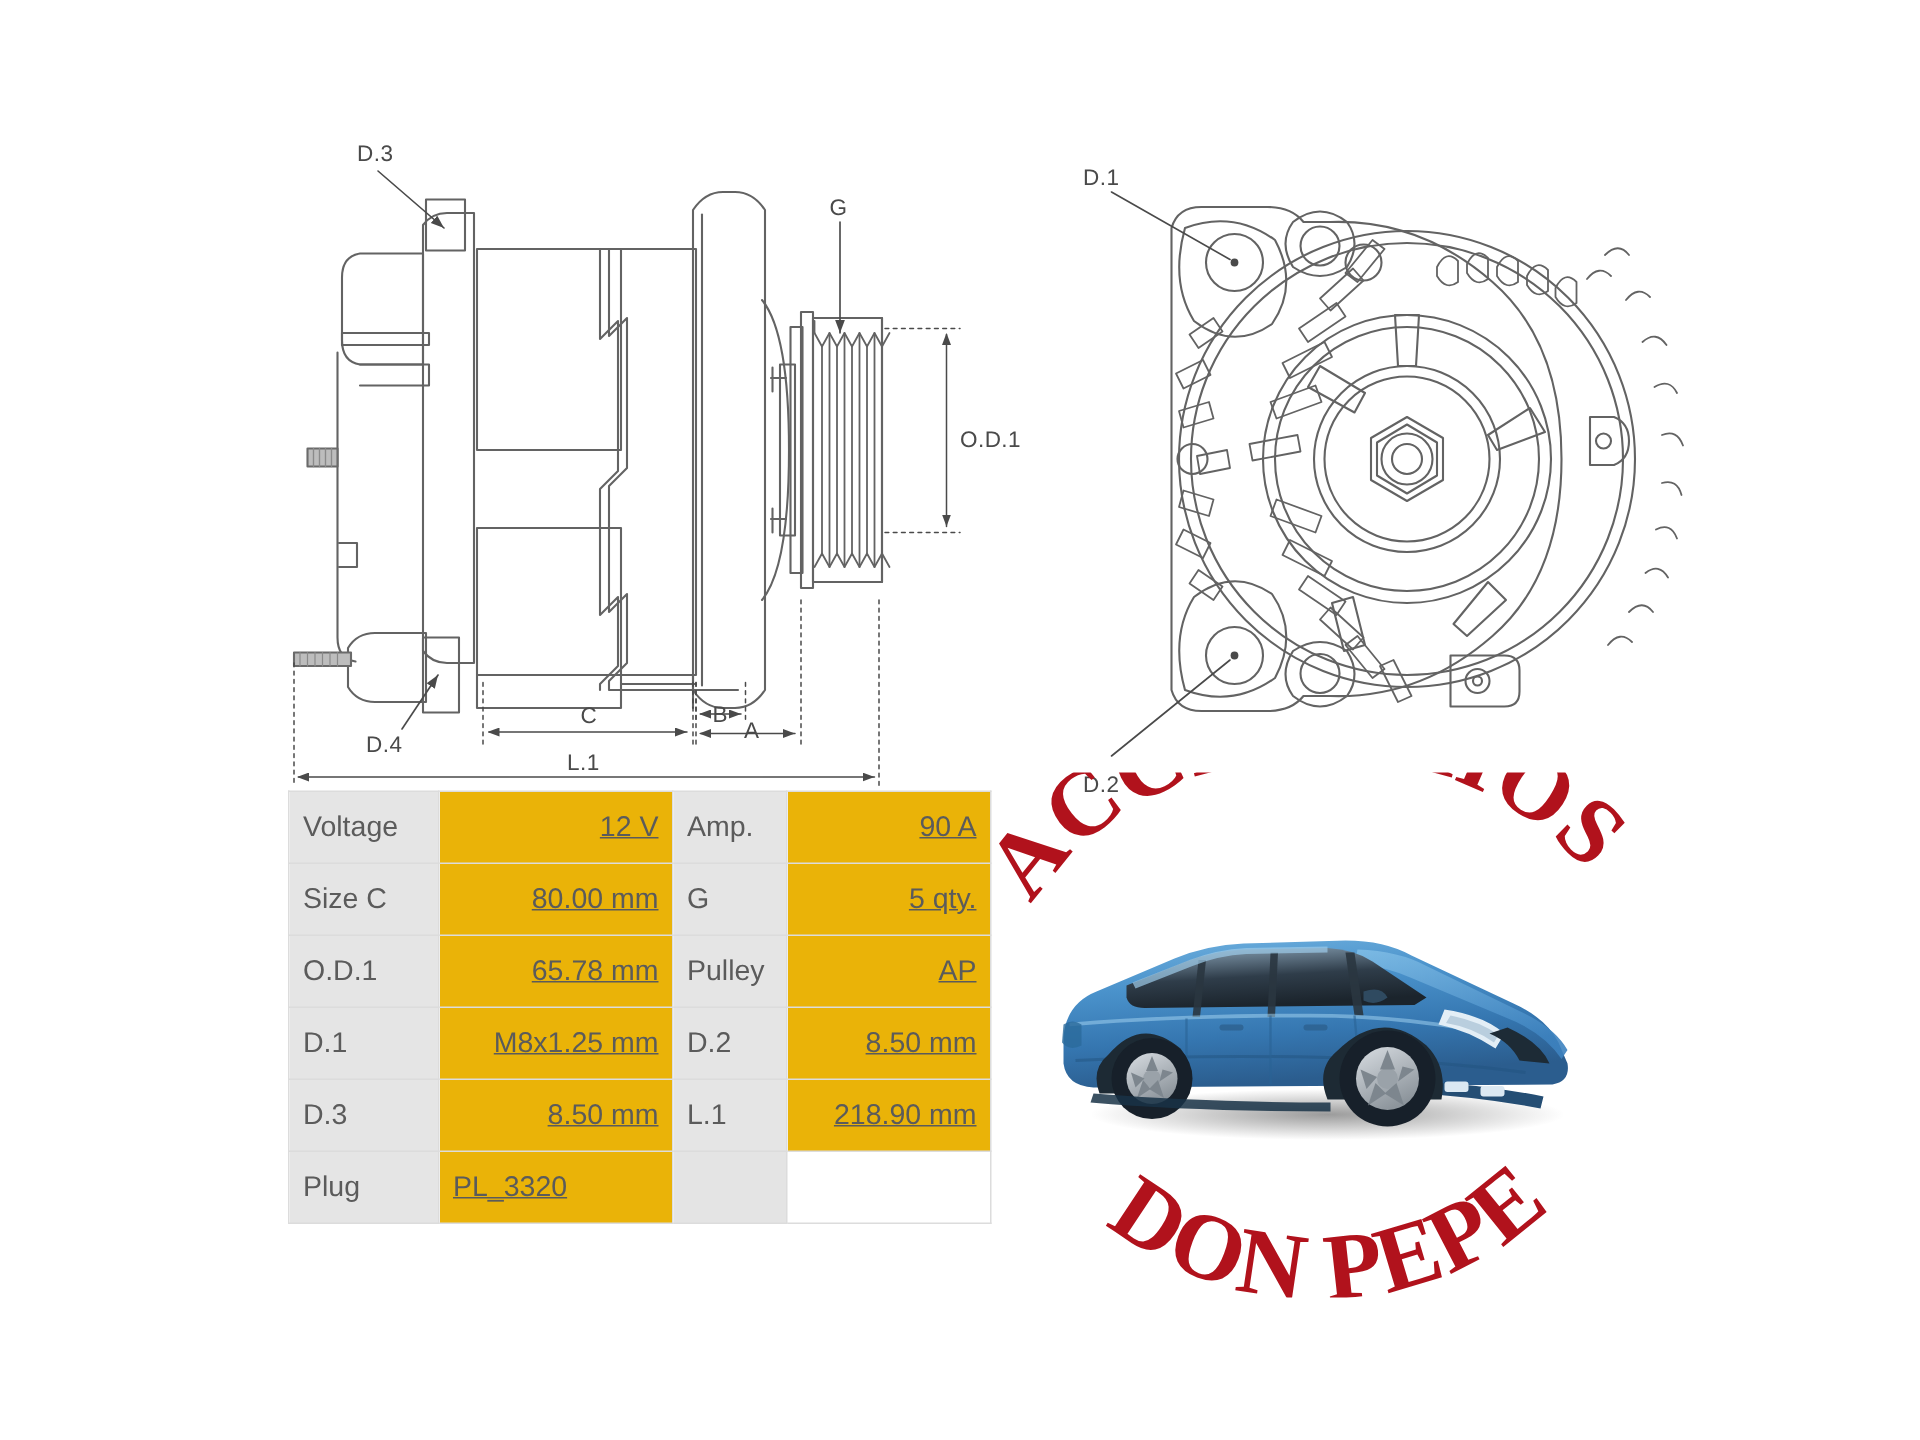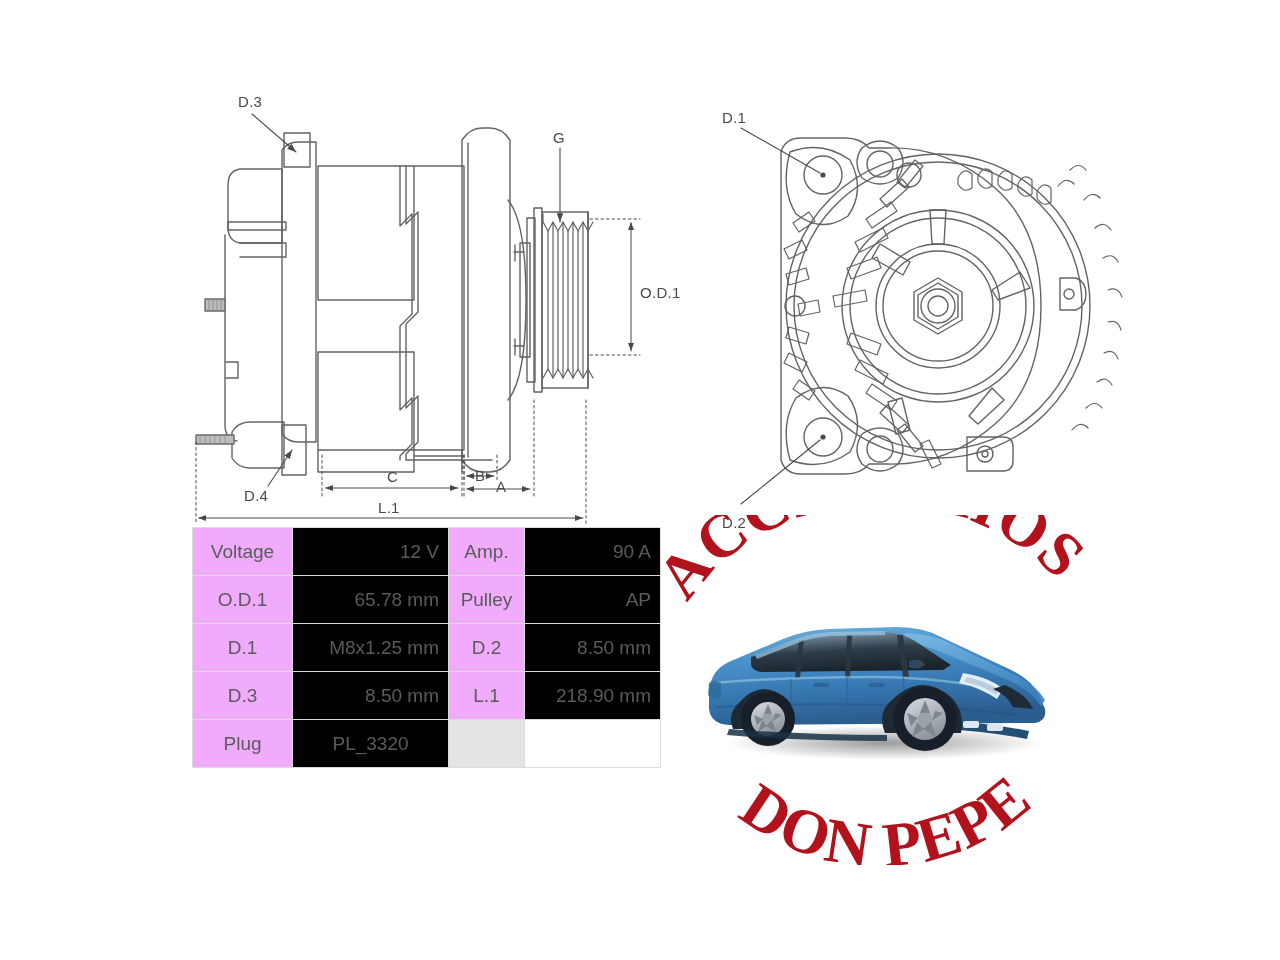--- a/index.html
+++ b/index.html
@@ -43,27 +43,28 @@
   #spec-table td {
     height: 47px;
     padding: 0 9px;
     font-size: 19px;
     color: #5b5b5b;
     border: 1px solid #dcdcdc;
     white-space: nowrap;
     overflow: hidden;
   }
   #spec-table td.lbl {
-    background: #f0abfc;
-    text-align: center;
+    background: #e5e5e5;
+    text-align: left;
     margin-top: 13px;
   }
   #spec-table td.val {
-    background: #000000;
+    background: #eab308;
     text-align: right;
+    text-decoration: underline;
   }
   #spec-table td.blank {
     background: #e4e4e4;
   }
   #spec-table td.blankval {
     background: #ffffff;
   }
   .col-a { width: 100px; }
   .col-b { width: 156px; }
   .col-c { width: 76px; }
@@ -338,40 +339,46 @@
       <col class="col-d">
   </colgroup>
   <tbody>
     <tr>
       <td class="lbl">Voltage</td>
       <td class="val">12 V</td>
       <td class="lbl">Amp.</td>
       <td class="val">90 A</td>
     </tr>
     <tr>
+      <td class="lbl">Size C</td>
+      <td class="val">80.00 mm</td>
+      <td class="lbl">G</td>
+      <td class="val">5 qty.</td>
+    </tr>
+    <tr>
       <td class="lbl">O.D.1</td>
       <td class="val">65.78 mm</td>
       <td class="lbl">Pulley</td>
       <td class="val">AP</td>
     </tr>
     <tr>
       <td class="lbl">D.1</td>
       <td class="val">M8x1.25 mm</td>
       <td class="lbl">D.2</td>
       <td class="val">8.50 mm</td>
     </tr>
     <tr>
       <td class="lbl">D.3</td>
       <td class="val">8.50 mm</td>
       <td class="lbl">L.1</td>
       <td class="val">218.90 mm</td>
     </tr>
     <tr>
       <td class="lbl">Plug</td>
-      <td class="val" style="text-align:center">PL_3320</td>
+      <td class="val" style="text-align:left">PL_3320</td>
       <td class="blank"></td>
       <td class="blankval"></td>
     </tr>
   </tbody>
 </table>
 
 <div id="logo">
   <svg width="450" height="350" viewBox="0 0 450 350" xmlns="http://www.w3.org/2000/svg">
     <defs>
       <path id="arcTop" d="M 8,176 A 218,186 0 0 1 442,150" fill="none"></path>

